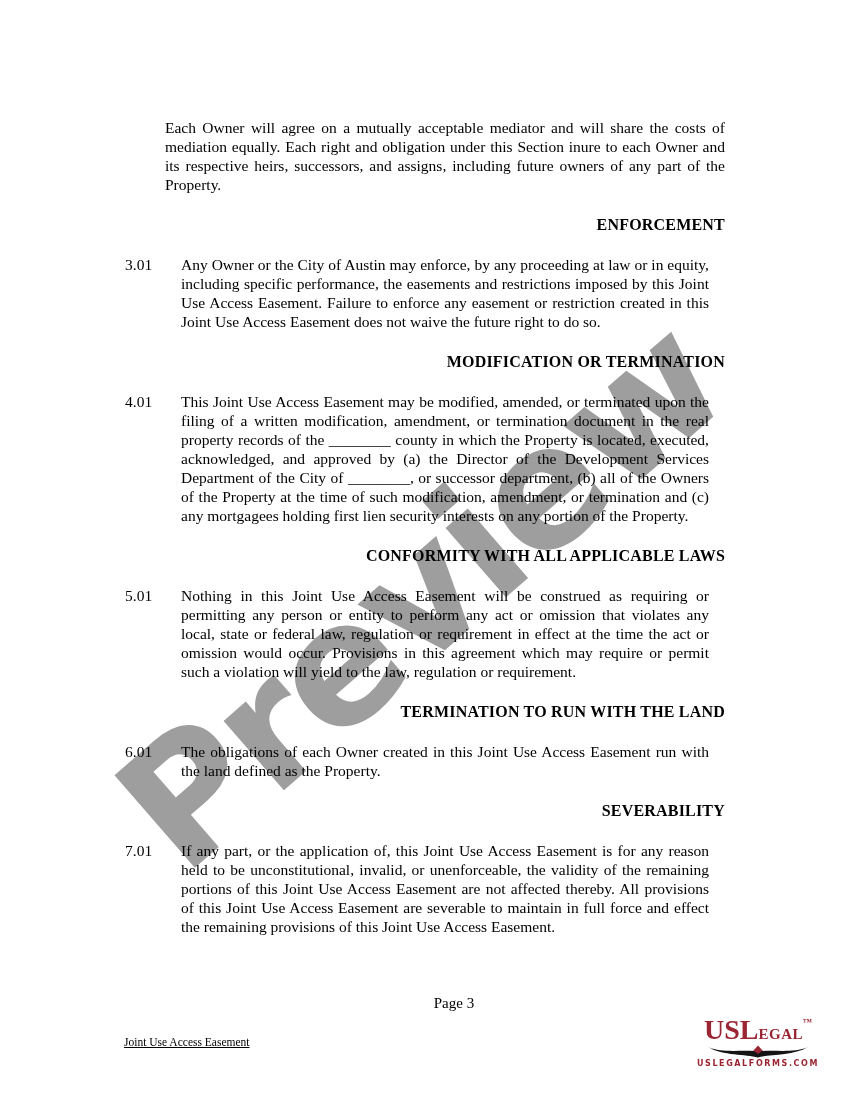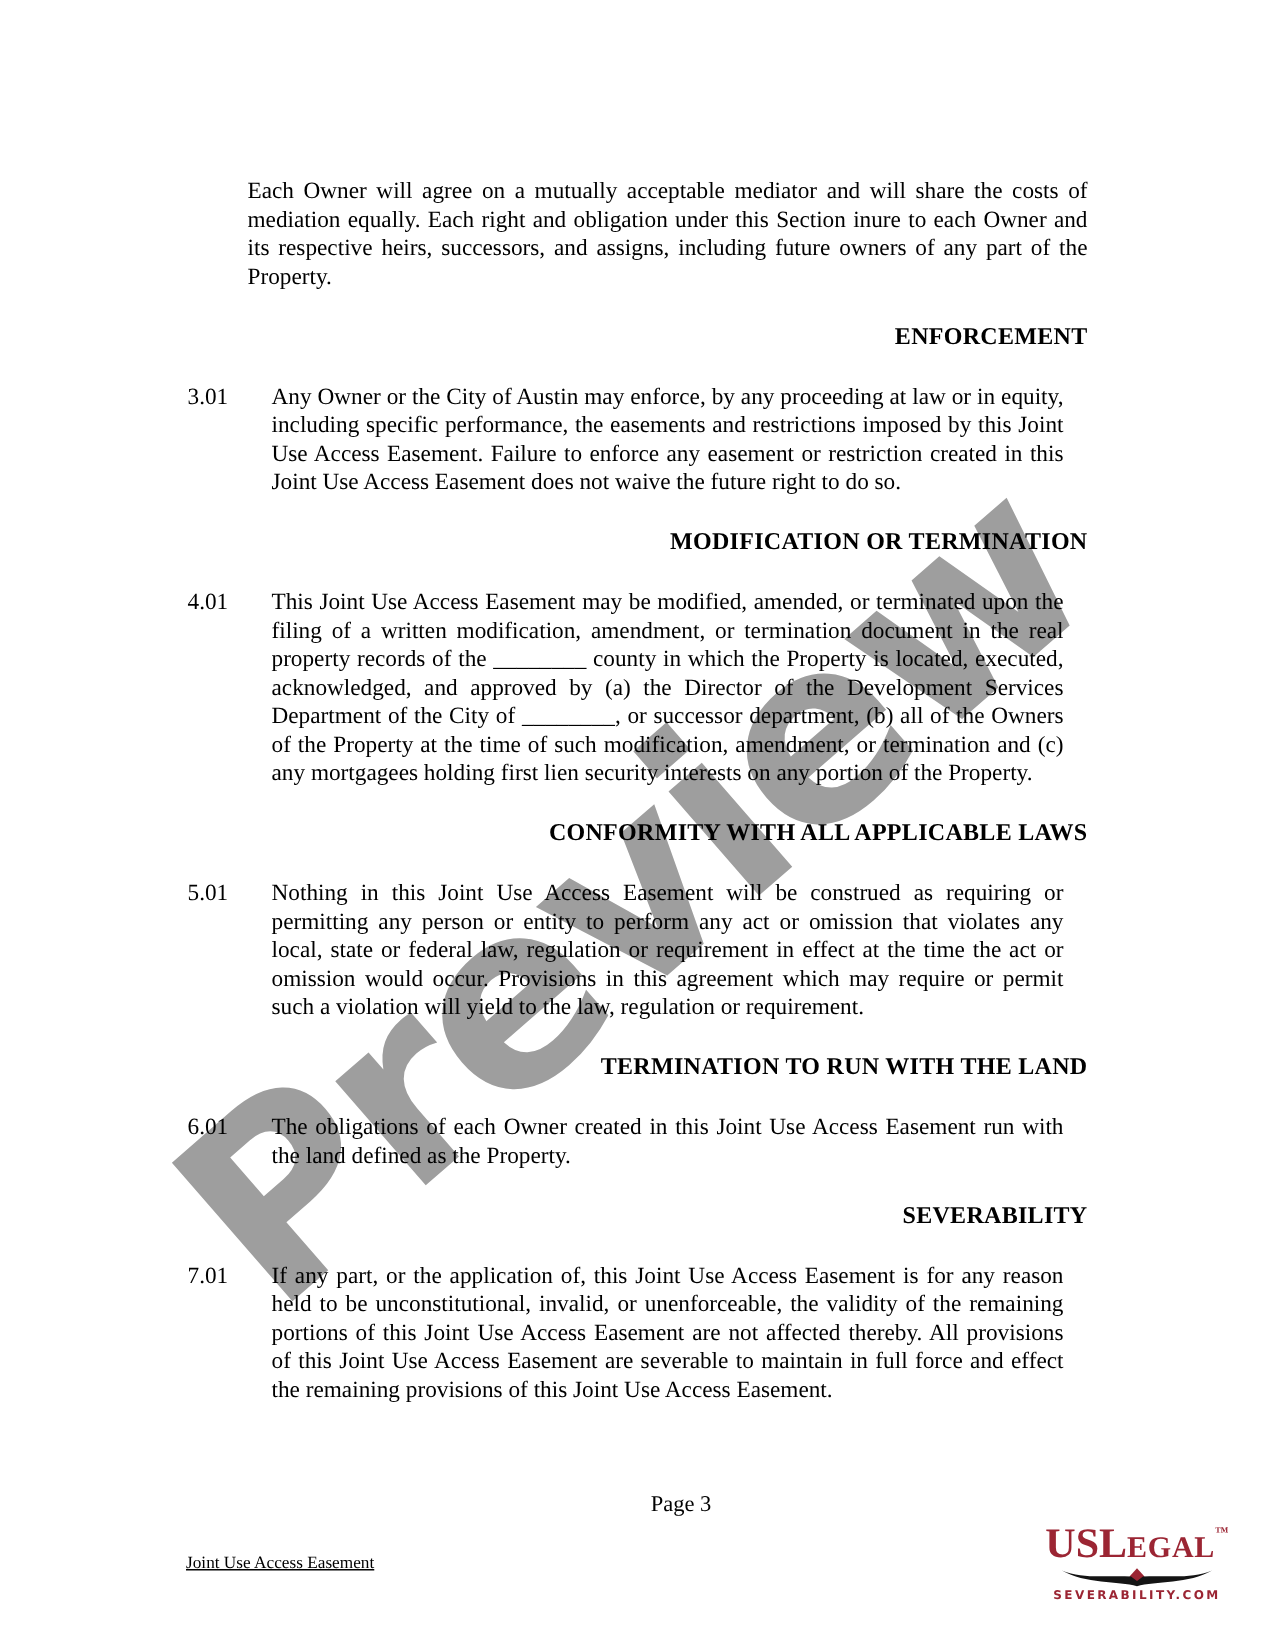--- a/index.html
+++ b/index.html
@@ -97,21 +97,21 @@
     z-index: 1;
   }
   .logo-text {
     color: #9b2533;
     font-family: "Liberation Serif", serif;
     font-weight: bold;
     line-height: 1;
     white-space: nowrap;
   }
   .logo-us, .logo-l { font-size: 28px; }
-  .logo-egal { font-size: 20px; letter-spacing: 0.5px; }
+  .logo-egal { font-size: 15px; letter-spacing: 0.5px; }
   .logo-tm { font-size: 9px; vertical-align: 14px; }
   .eagle { display: block; margin: 1px auto 1px auto; }
   .logo-site {
     color: #9b2533;
     font-family: "DejaVu Sans", sans-serif;
     font-weight: bold;
     font-size: 8px;
     letter-spacing: 1.6px;
     white-space: nowrap;
   }
@@ -162,16 +162,16 @@
   <div class="page-number">Page 3</div>
 
   <div class="footer-title">Joint Use Access Easement</div>
 
   <div class="logo">
     <div class="logo-text"><span class="logo-us">US</span><span class="logo-egal"></span><span class="logo-l">L</span><span class="logo-egal">EGAL</span><span class="logo-tm">™</span></div>
     <svg class="eagle" width="102" height="13" viewBox="0 0 102 13">
       <polygon points="51,0.5 56,6 51,11.5 46,6" fill="#9b2533"></polygon>
       <path d="M1,2 C15,8 31,5 47,6 L51,9 L55,6 C71,5 87,8 101,2 C86,11 63,9 51,12.5 C39,9 16,11 1,2 Z" fill="#141414"></path>
     </svg>
-    <div class="logo-site">SEVERABILITY.COM</div>
+    <div class="logo-site">USLEGALFORMS.COM</div>
   </div>
 
 </div>
 
 </body></html>

